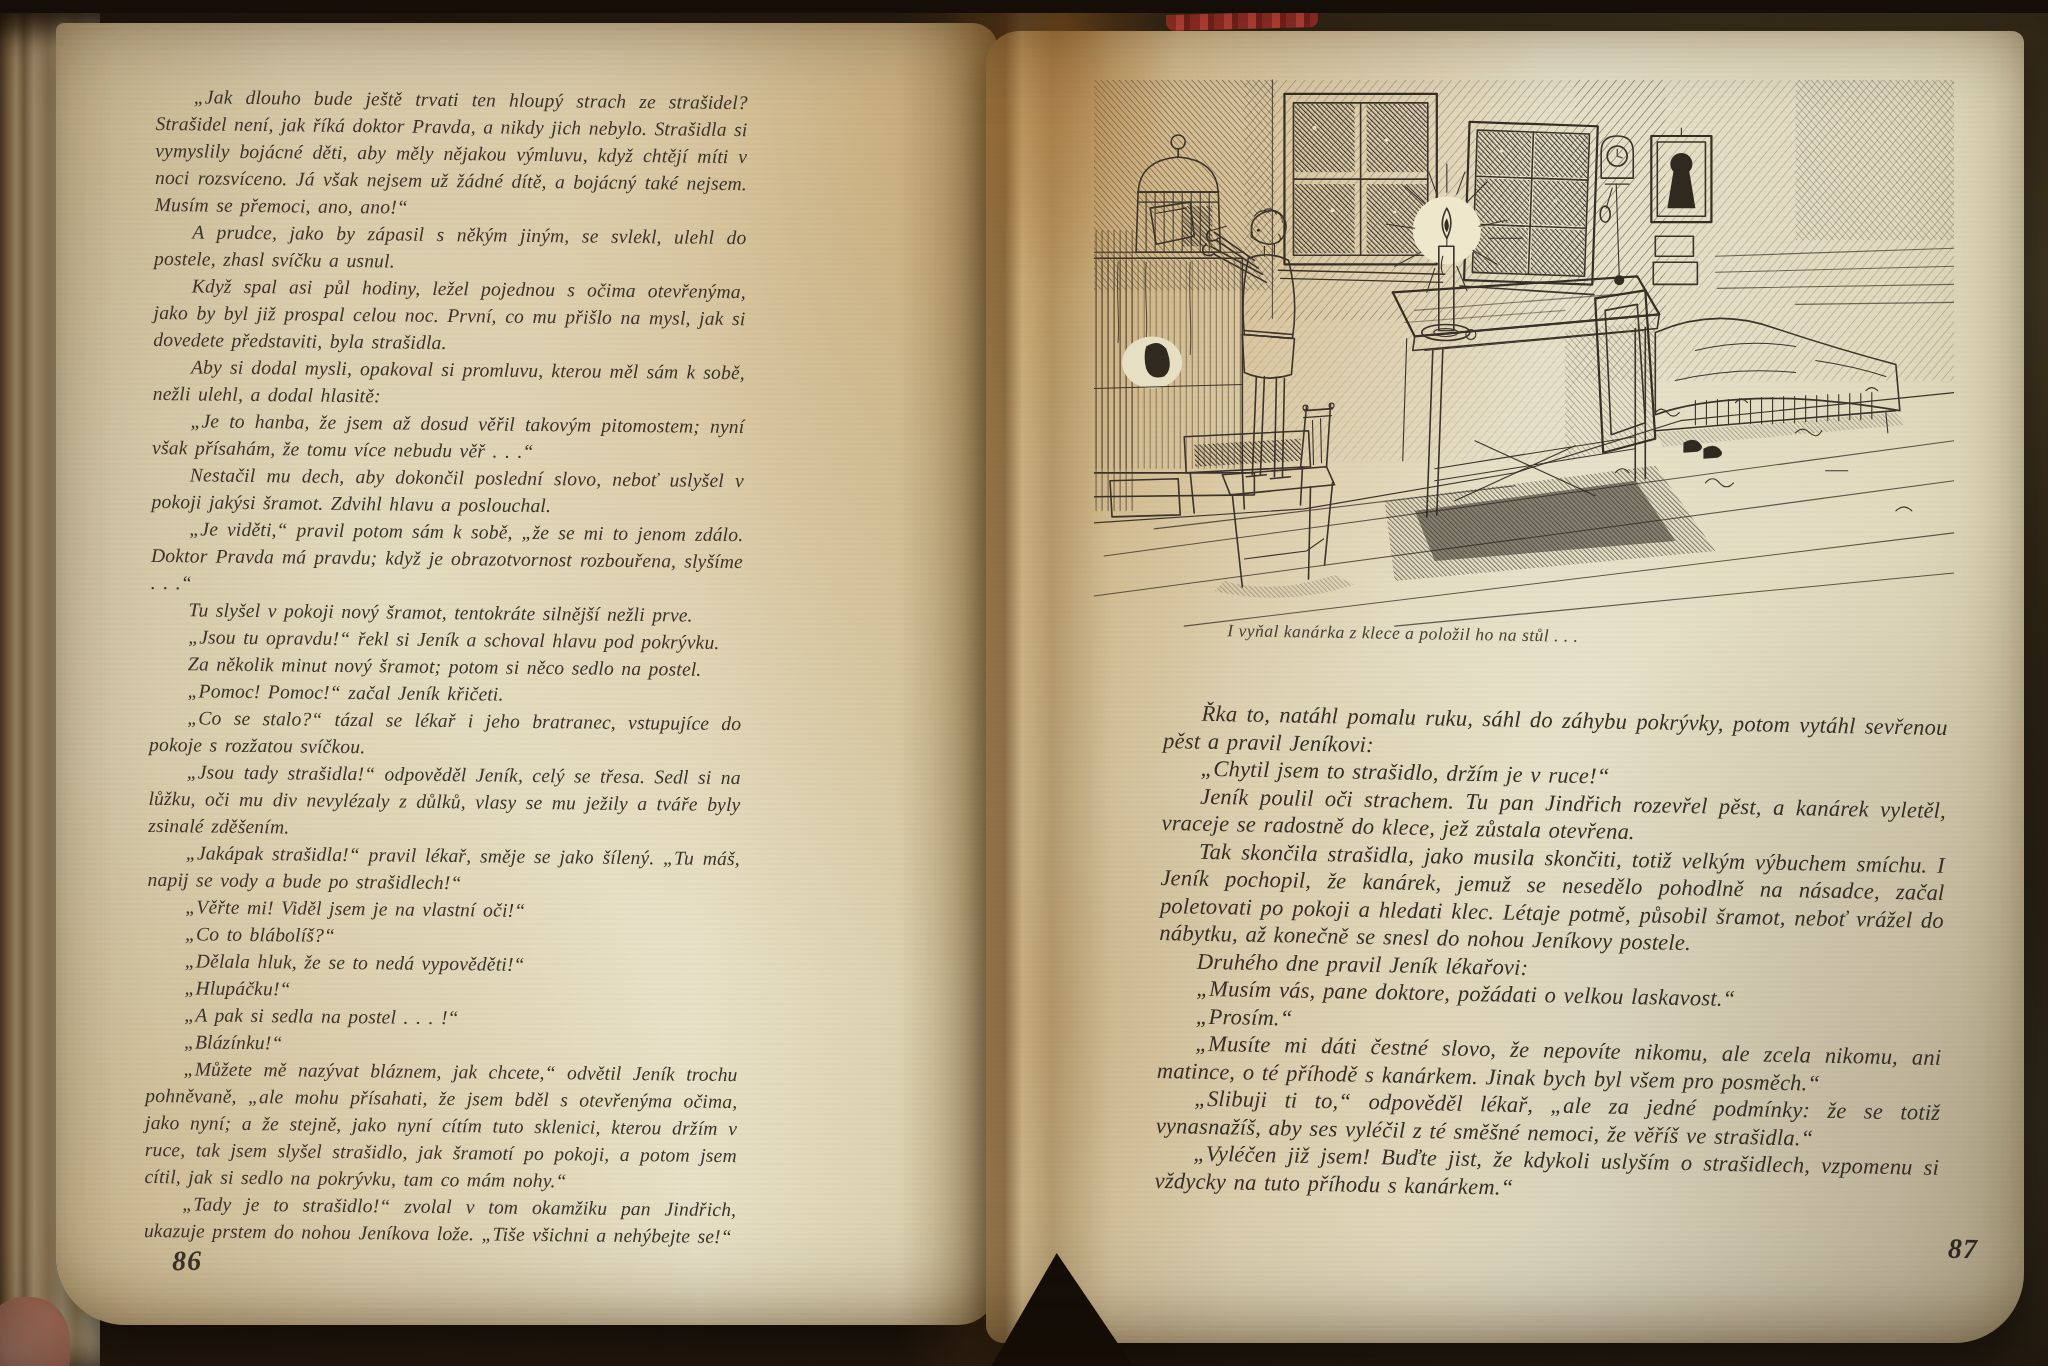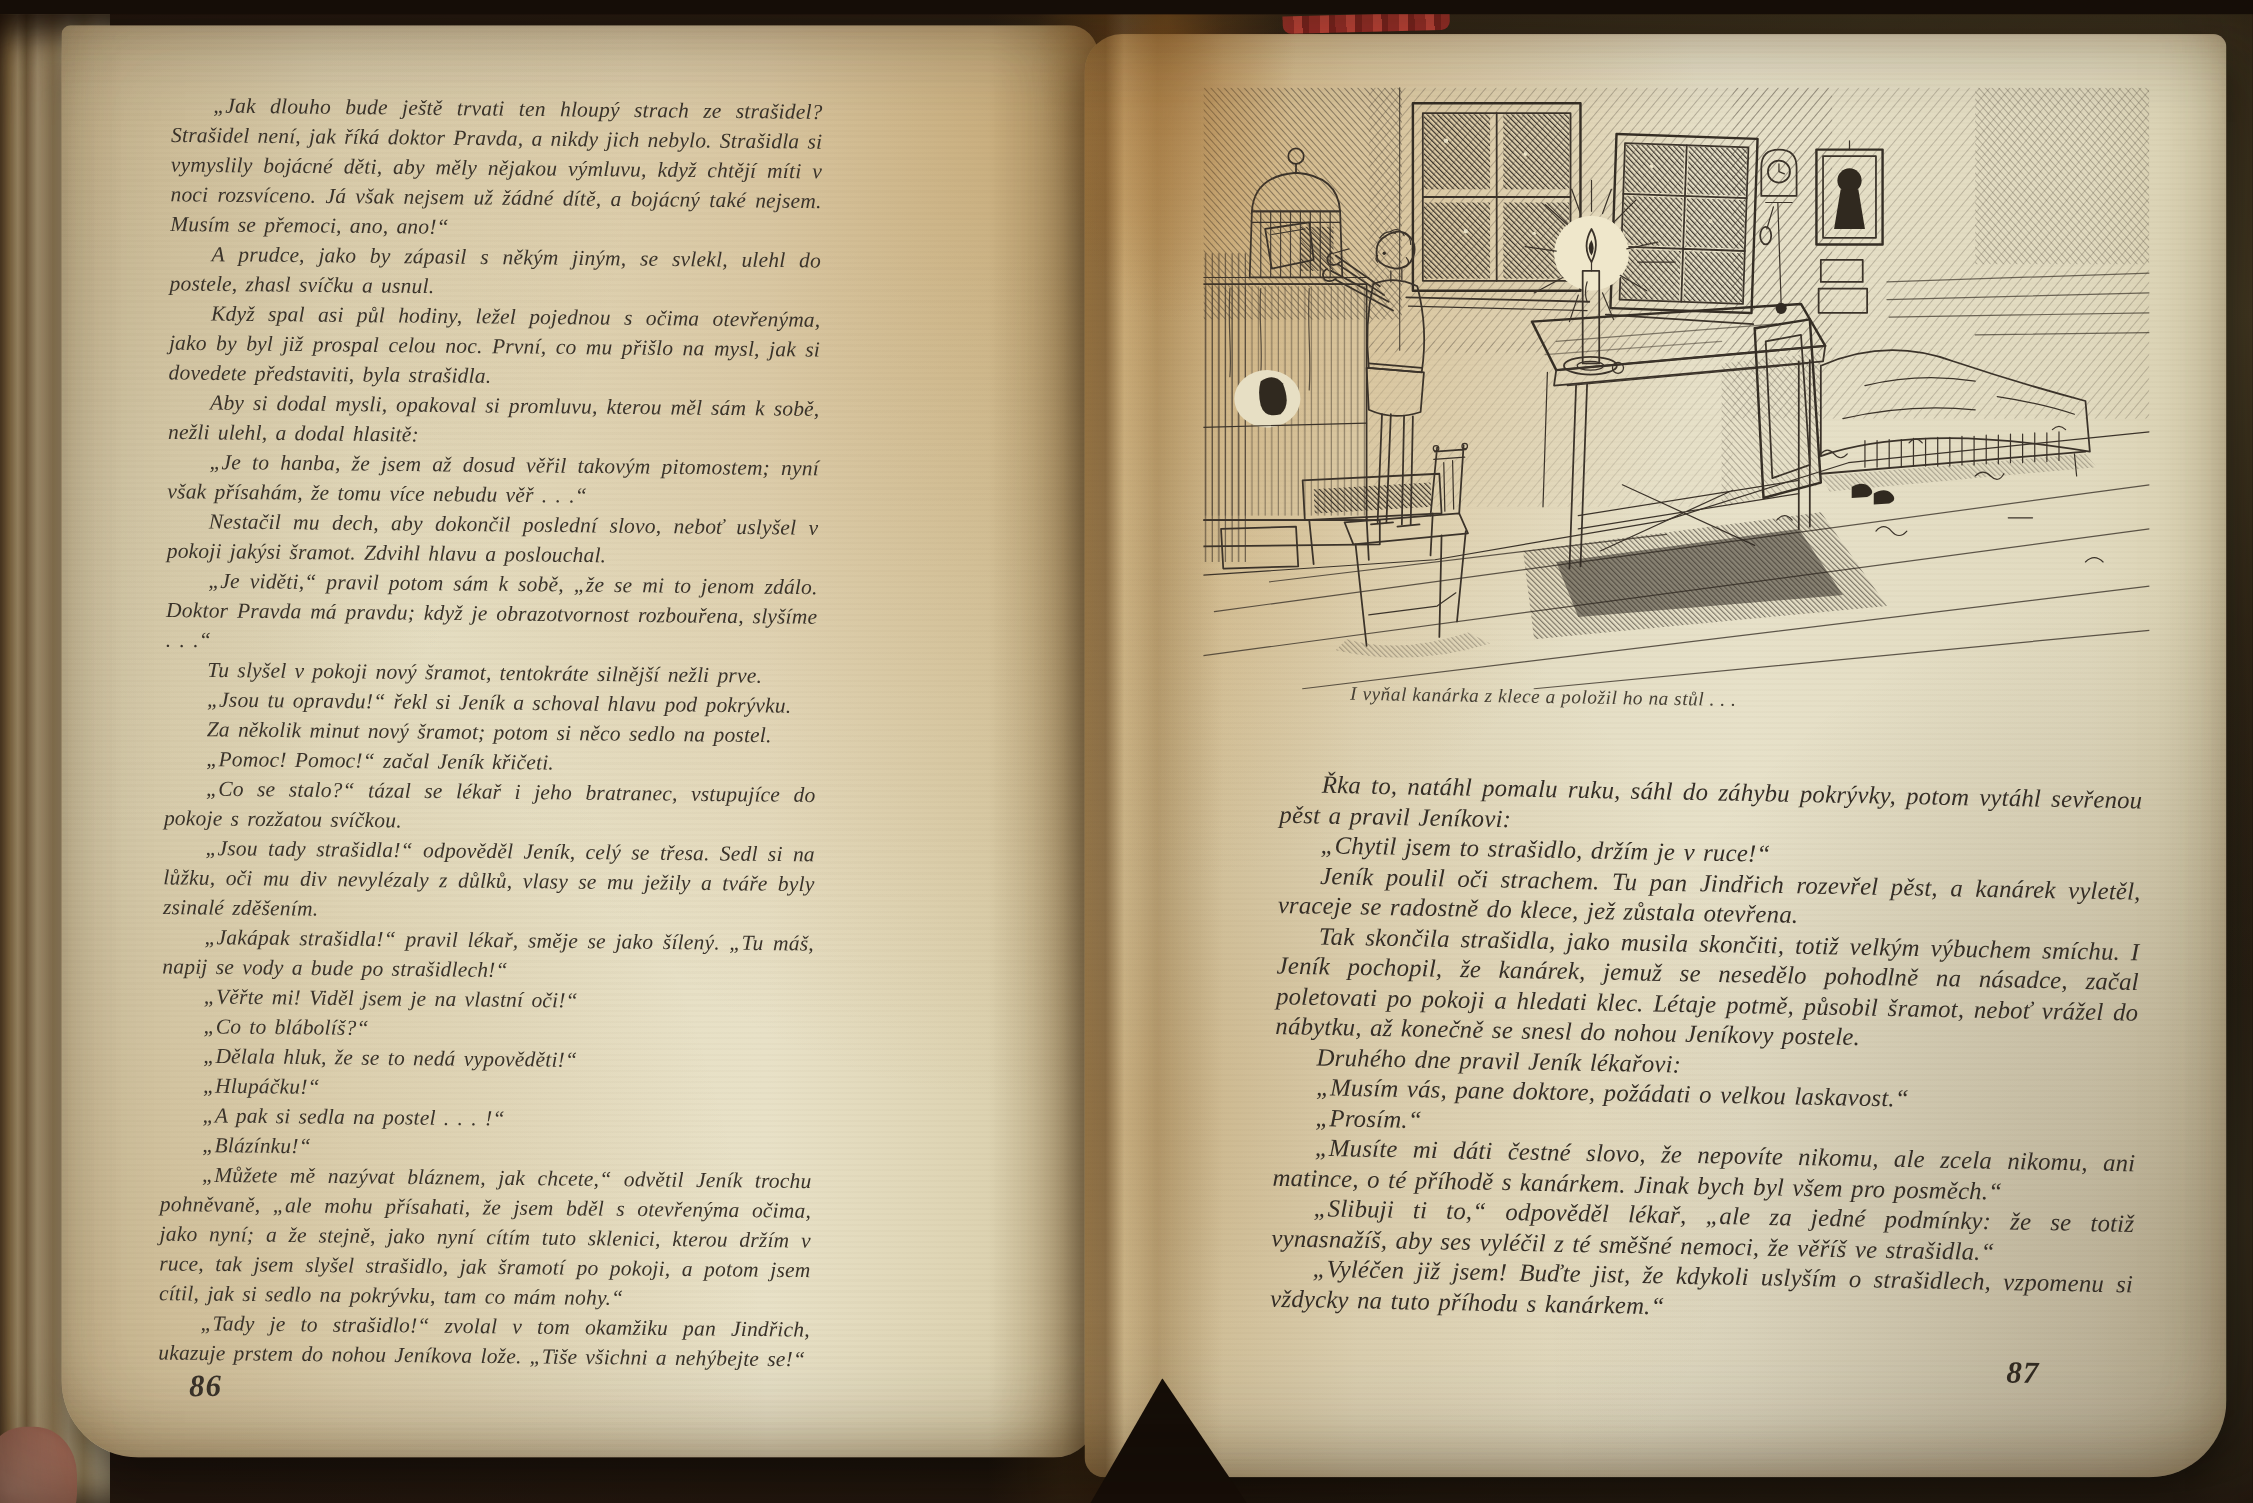--- a/index.html
+++ b/index.html
@@ -86,21 +86,21 @@
     letter-spacing:.2px;word-spacing:.08em;
     transform:rotate(1.1deg);transform-origin:left top;
   }
   .caption{
     position:absolute;left:1058px;top:610px;width:690px;z-index:2;
     text-align:center;font-size:17.5px;color:#464034;letter-spacing:.5px;
     transform:rotate(.9deg);
   }
   .page-num{position:absolute;z-index:2;font-size:28px;font-weight:bold;color:#3a332a;letter-spacing:1px;}
   .lp-num{left:172px;top:1232px;transform:rotate(-1deg);}
-  .rp-num{left:1824px;top:1220px;color:#322b22;transform:rotate(1deg);}
+  .rp-num{left:1948px;top:1220px;color:#322b22;transform:rotate(1deg);}
   .illu{position:absolute;left:1094px;top:66px;width:860px;height:548px;z-index:2;}
 </style>
 </head>
 <body>
 
 <div class="photo">
   <div class="edge-stack"></div>
   <div class="headband"></div>
 
   <div class="page left-page"></div>

